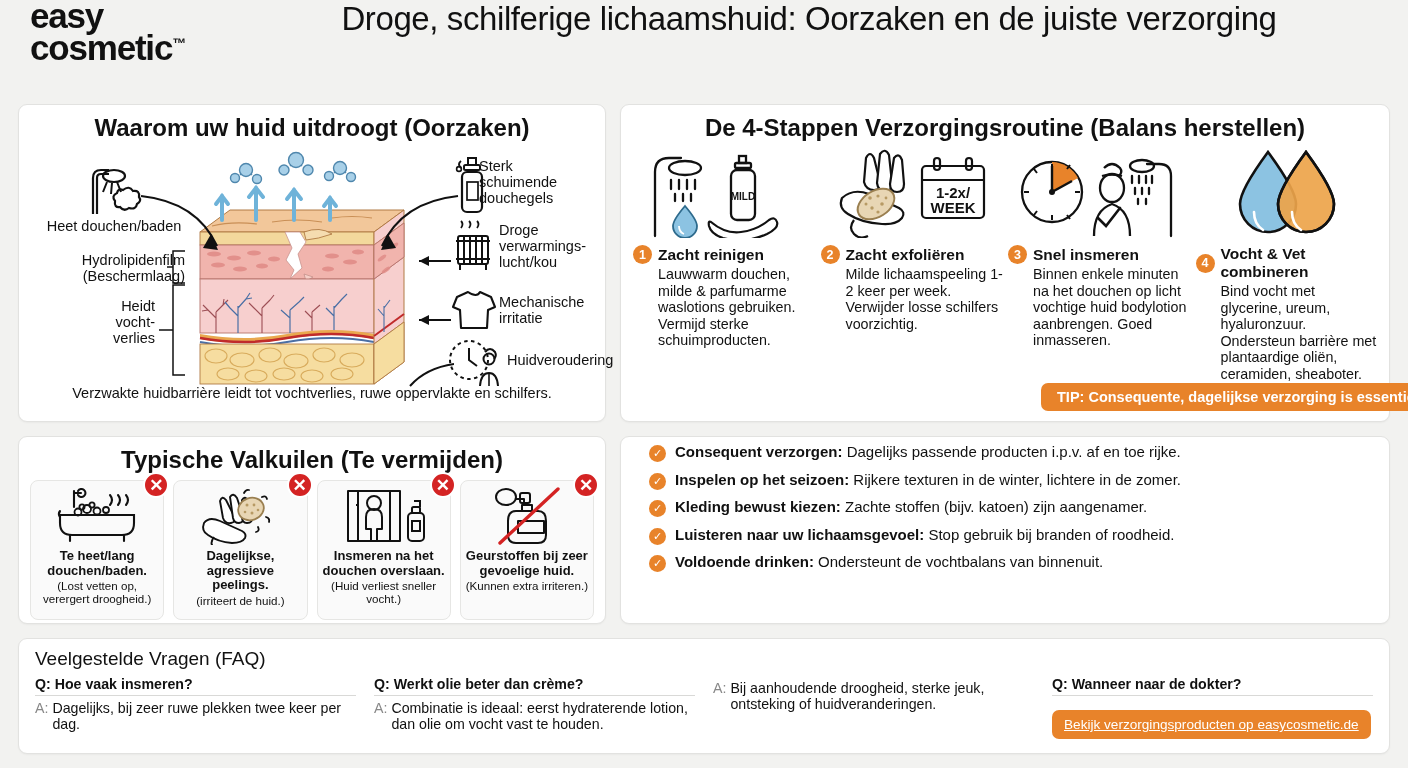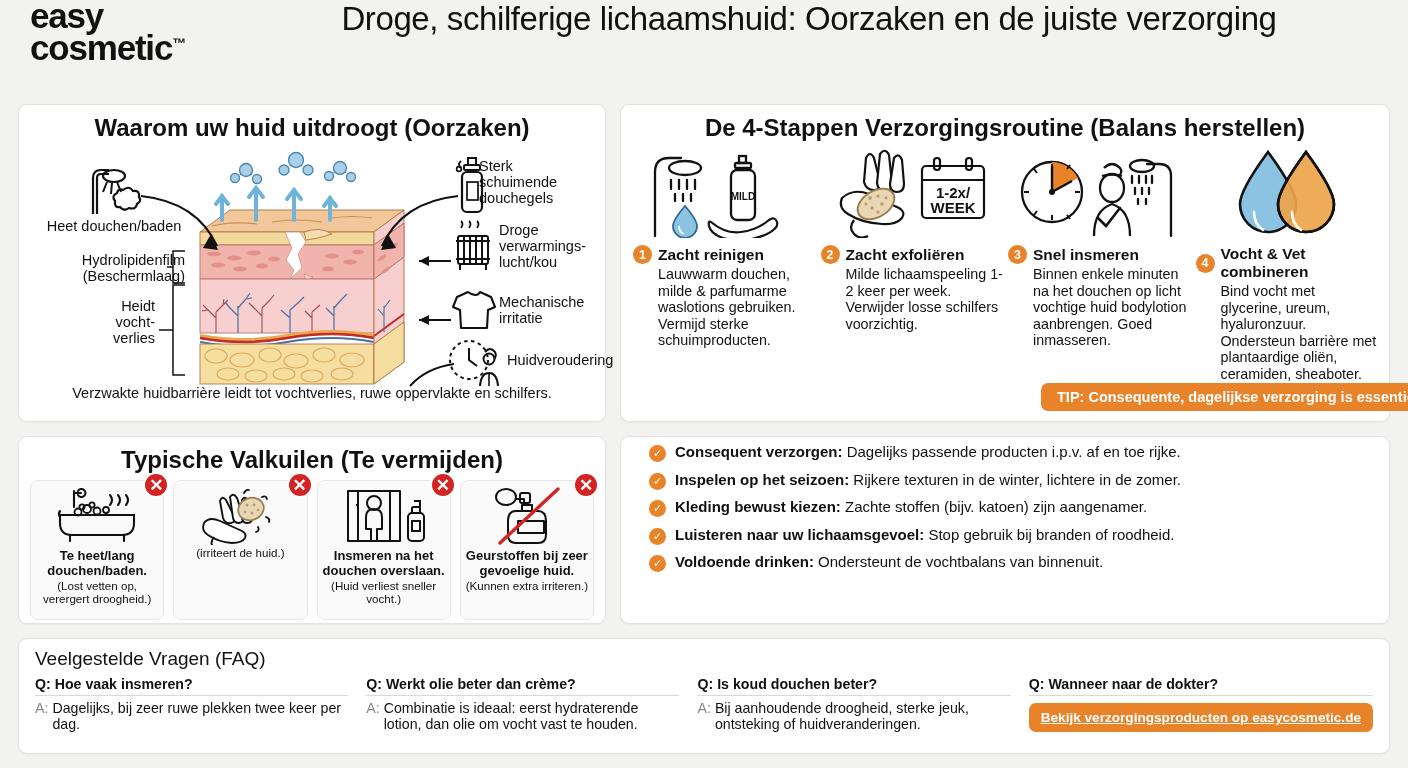--- a/index.html
+++ b/index.html
@@ -94,21 +94,21 @@
   
   #faq { width: 1372px; height: 116px; margin-top: 14px; padding: 9px 16px 0; }
   .faq-title { font-size: 19px; font-weight: 400; margin-bottom: 6px; }
   .faq-row { display: flex; gap: 18px; }
   .faq-col { flex: 1; }
   .faq-q { font-size: 14.2px; font-weight: 700; padding-bottom: 3px; border-bottom: 1px solid #d9d9d7; }
   .faq-a { font-size: 14.2px; line-height: 1.16; margin-top: 4px; display: flex; gap: 4px; }
   .faq-a .a { color: #888; font-weight: 400; flex: 0 0 auto; }
   .cta {
     display: inline-block; background: #e8832a; color: #fff; font-size: 13.6px;
-    font-weight: 700; padding: 7px 12px; border-radius: 7px; margin-top: 7px;
+    font-weight: 400; padding: 7px 12px; border-radius: 7px; margin-top: 14px;
     white-space: nowrap;
   }
 </style>
 </head>
 <body>
 
 <div class="page">
 
   <div class="header">
     <div class="logo">
@@ -512,20 +512,21 @@
                   <circle cx="58" cy="18" r="1.4"></circle>
                 <circle cx="56" cy="26" r="1.5"></circle>
                   <circle cx="49" cy="25" r="1.3"></circle>
                 <circle cx="62" cy="23" r="1.3"></circle>
               </g>
               <g fill="none" stroke="#111" stroke-width="1.8" stroke-linecap="round">
                 <path d="M48 6 q2-4 5-3 M66 10 q4-2 5 2 M70 30 q4 1 3 5 M62 40 q2 4 -2 5"></path>
               </g>
             </svg>
           </div>
+          <div class="pit-t">Dagelijkse, agressieve peelings.</div>
           <div class="pit-s">(irriteert de huid.)</div>
         </div>
 
         <div class="pit">
           <div class="x-mark">✕</div>
           <div class="pit-icon">
             <svg width="92" height="58" viewBox="0 0 92 58">
               <g fill="none" stroke="#111" stroke-width="2" stroke-linejoin="round">
                 <path d="M10 4 h52 v50 H10z"></path>
                 <path d="M20 4 V54 M52 4 V54"></path>
@@ -617,21 +618,20 @@
 
       <div class="faq-col">
         <div class="faq-q">Q: Werkt olie beter dan crème?</div>
         <div class="faq-a">
           <span class="a">A:</span>
           <span>Combinatie is ideaal: eerst hydraterende lotion, dan olie om vocht vast te houden.</span>
         </div>
       </div>
 
       <div class="faq-col">
-        <div class="faq-q">Q: Is koud douchen beter?</div>
         <div class="faq-a">
           <span class="a">A:</span>
           <span>Bij aanhoudende droogheid, sterke jeuk, ontsteking of huidveranderingen.</span>
         </div>
       </div>
 
       <div class="faq-col">
         <div class="faq-q">Q: Wanneer naar de dokter?</div>
         <a class="cta" href="#">Bekijk verzorgingsproducten op easycosmetic.de</a>
       </div>

